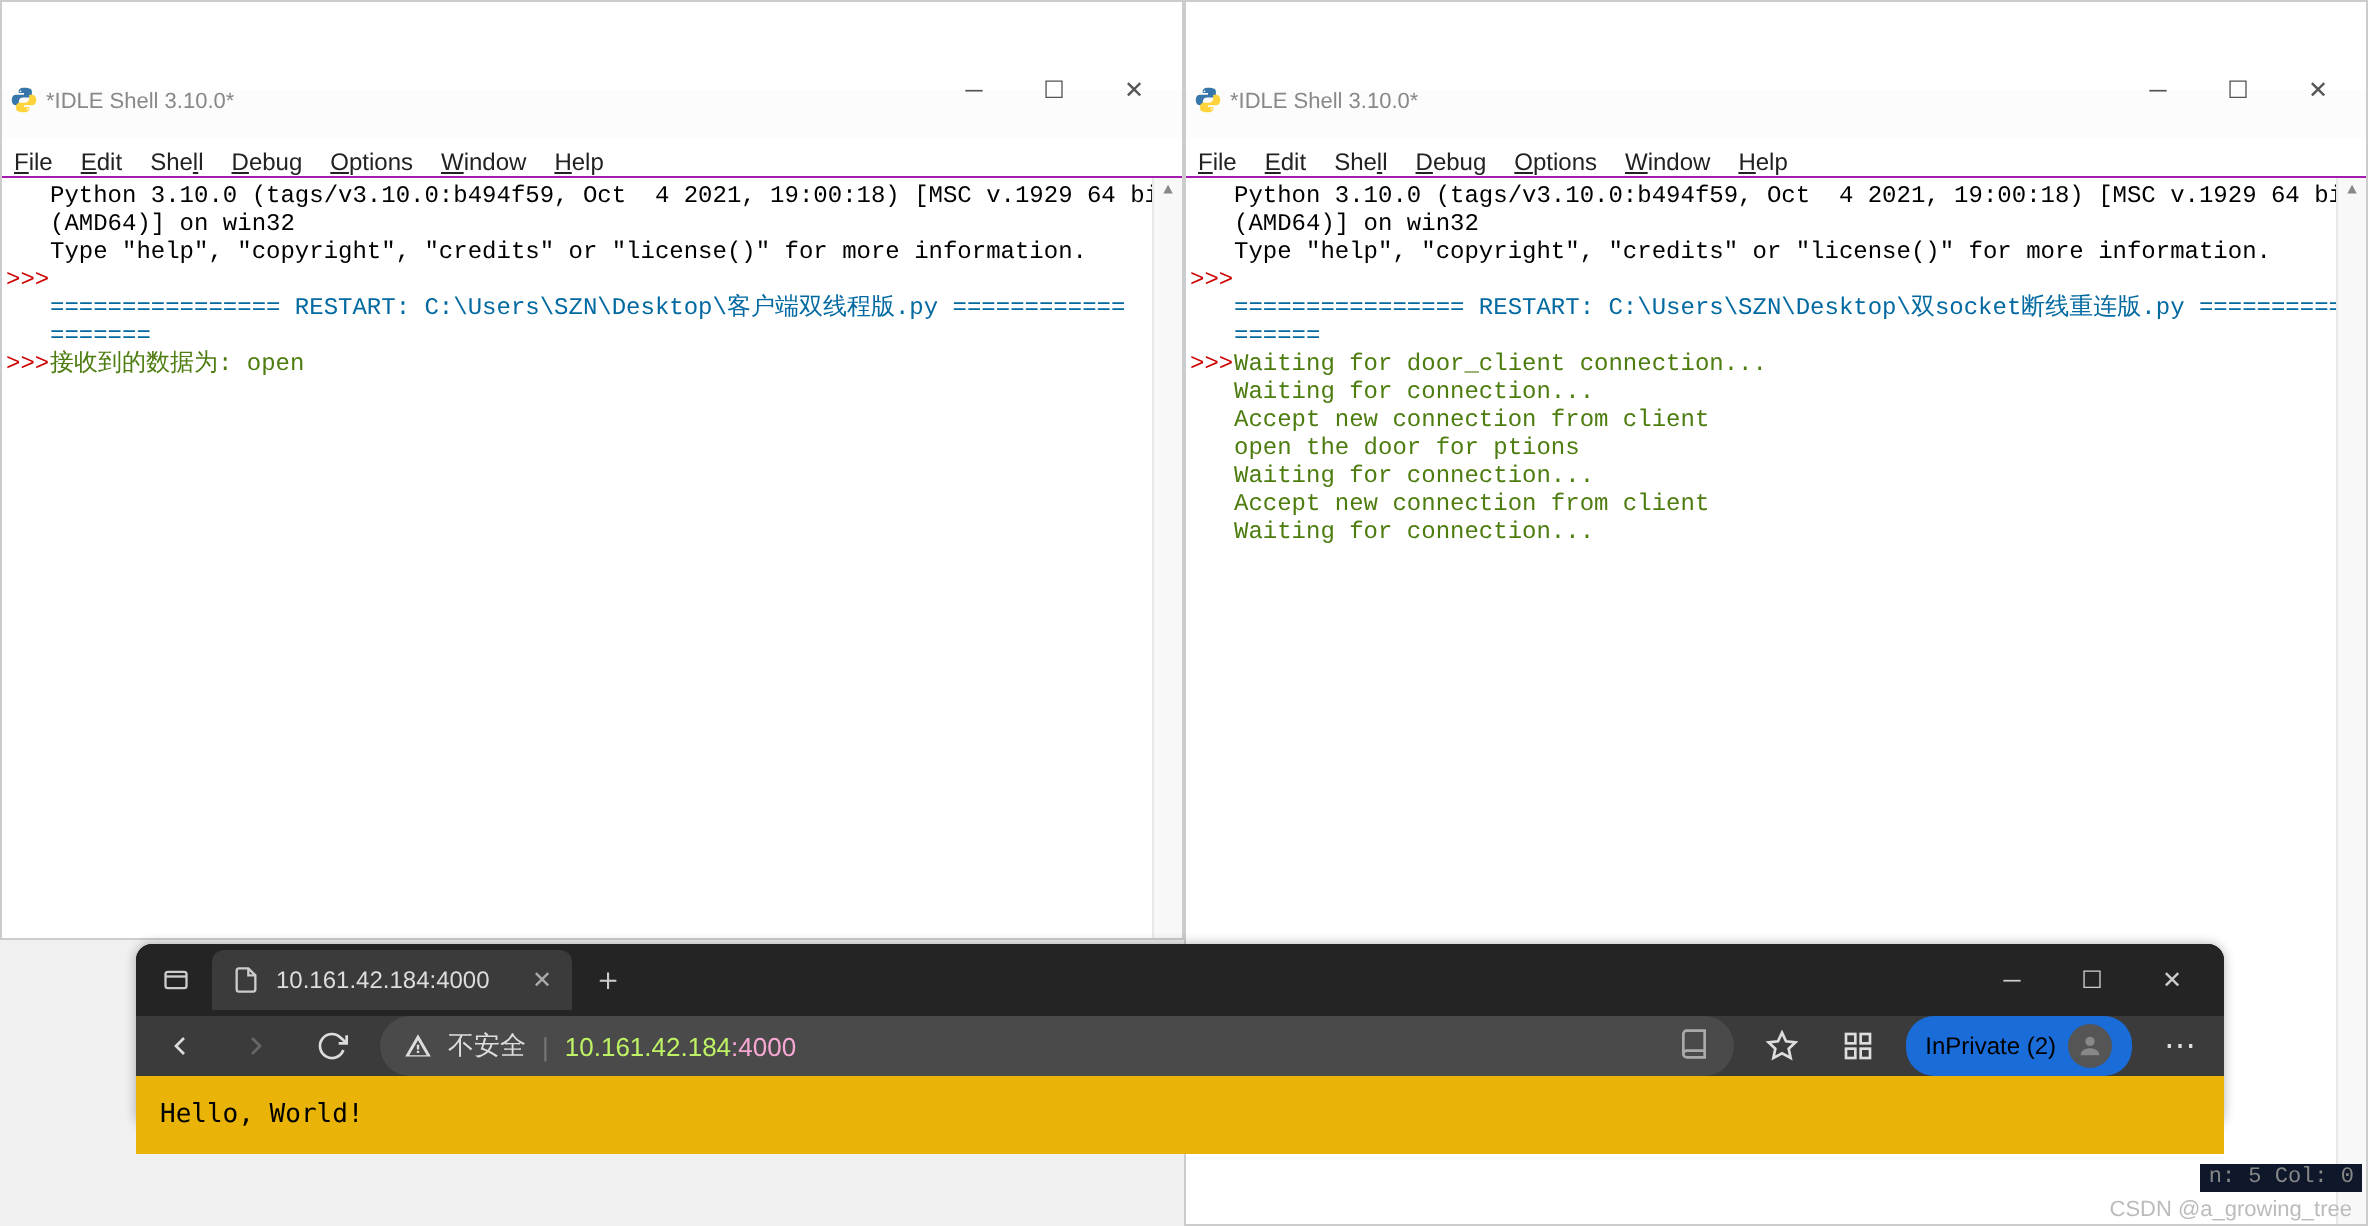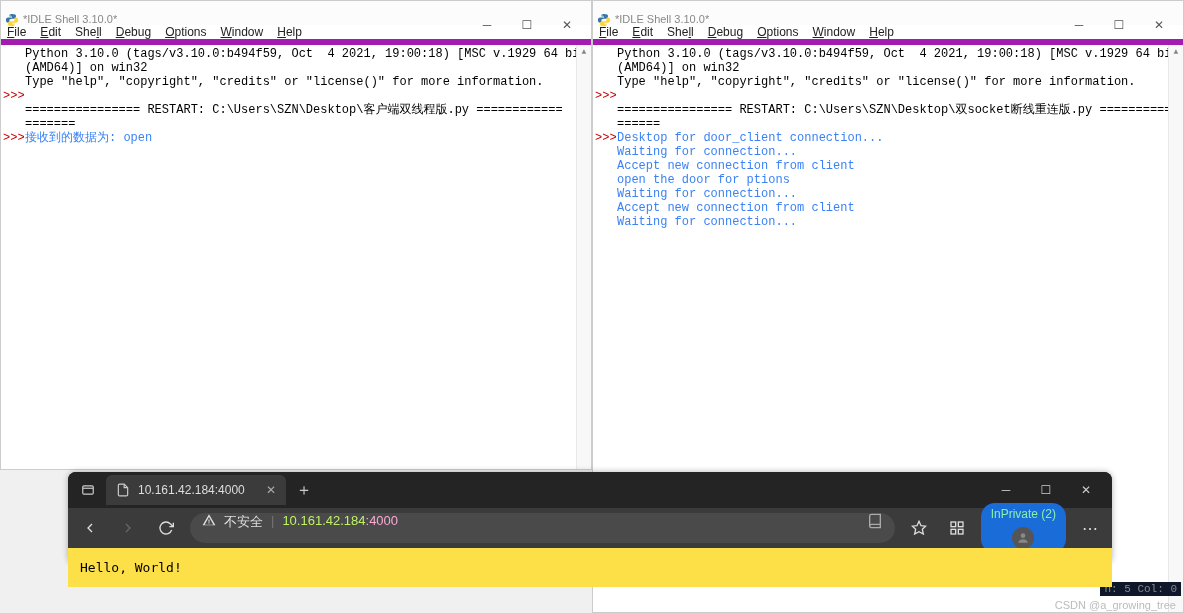--- a/index.html
+++ b/index.html
@@ -1,59 +1,59 @@
 <!DOCTYPE html>
 <html><head>
 <meta charset="utf-8">
 <style>
 * { margin: 0; padding: 0; box-sizing: border-box; }
 body { width: 1184px; height: 613px; background: #f0f0f0; font-family: "Segoe UI", Arial, sans-serif; position: relative; overflow: hidden; }
 .idle-window { position: absolute; background: #fff; border: 1px solid #ccc; display: flex; flex-direction: column; }
 .left-window { left: 0; top: 0; width: 592px; height: 470px; }
 .right-window { left: 592px; top: 0; width: 592px; height: 613px; }
-.titlebar { height: 24px; background: #fcfcfc; display: flex; align-items: flex-start; padding: 12px 4px; font-size: 11px; color: #888; }
+.titlebar { height: 24px; background: #fcfcfc; display: flex; align-items: flex-end; padding: 12px 4px; font-size: 11px; color: #888; margin-top: 44px; }
 .titlebar .app-icon { width: 14px; height: 14px; margin-right: 4px; display: flex; align-items: center; justify-content: center; }
 .titlebar .app-icon svg { width: 14px; height: 14px; }
 .titlebar .title-text { flex: 1; }
 .win-controls { display: flex; gap: 0; margin-left: auto; }
 .win-btn { width: 40px; height: 24px; display: flex; align-items: center; justify-content: center; font-size: 12px; color: #555; cursor: pointer; }
-.menubar { height: 20px; display: flex; gap: 14px; padding: 0 6px; font-size: 12px; color: #222; border-bottom: 6px solid #a21caf; align-items: flex-end; }
+.menubar { height: 20px; display: flex; gap: 14px; padding: 0 6px; font-size: 12px; color: #222; border-bottom: 1px solid #a21caf; align-items: flex-end; }
 .menubar span u { text-decoration: underline; }
 .shell-body { flex: 1; background: #fff; font-family: "Consolas","Courier New",monospace; font-size: 12px; line-height: 14px; padding: 2px 0; overflow: hidden; position: relative; }
 .shell-row { display: flex; white-space: pre; }
 .gutter { width: 24px; color: #c00; text-align: left; padding-left: 2px; flex-shrink: 0; }
 .code { flex: 1; white-space: pre-wrap; word-break: break-all; color: #000; }
-.code.blue { color: #3b82f6; }
-.code.sep { color: #000000; }
+.code.blue { color: #4d7c0f; }
+.code.sep { color: #0369a1; }
 .scrollbar-v { position: absolute; right: 0; top: 0; bottom: 0; width: 15px; background: #f8f8f8; border-left: 1px solid #e8e8e8; }
 .scroll-arrow { height: 14px; display:flex; align-items:center; justify-content:center; color:#888; font-size:8px; }
 .statusbar { position: absolute; right: 2px; bottom: 16px; font-size: 11px; color: #888; background: #0f172a; padding: 0 4px; }
 
 .browser { position: absolute; left: 68px; top: 472px; width: 1044px; height: 92px; background: #2b2b2b; border-radius: 8px; display: flex; flex-direction: column; box-shadow: 0 0 6px rgba(0,0,0,0.3); }
 .tab-strip { height: 36px; background: #242424; display: flex; align-items: center; padding: 0 6px; border-radius: 8px 8px 0 0; gap: 4px; }
 .stub-btn { width: 28px; height: 28px; display:flex; align-items:center; justify-content:center; color:#ccc; border-radius:4px; cursor:pointer; }
 .tab { height: 30px; background: #3b3b3b; border-radius: 6px 6px 0 0; display: flex; align-items: center; padding: 0 10px; gap: 8px; color: #ddd; font-size: 12px; min-width: 180px; }
 .tab .page-icon { width: 14px; height: 14px; color: #ccc; }
 .tab .close { color: #aaa; margin-left: auto; cursor:pointer; }
 .newtab { width: 28px; height: 28px; display:flex; align-items:center; justify-content:center; color:#ccc; cursor:pointer; }
 .br-win-controls { display:flex; margin-left:auto; gap:0; }
 .br-win-btn { width:40px; height:36px; display:flex; align-items:center; justify-content:center; color:#ccc; font-size:12px; cursor:pointer; }
 .toolbar { height: 40px; background: #3b3b3b; display:flex; align-items:center; padding: 0 8px; gap: 10px; }
 .nav-btn { width: 28px; height: 28px; display:flex; align-items:center; justify-content:center; color:#888; cursor:pointer; }
 .nav-btn.enabled { color:#ddd; }
-.addr-bar { flex:1; height: 30px; background: #4a4a4a; border-radius: 15px; display:flex; align-items:flex-start; padding: 0 12px; gap: 8px; color: #ddd; font-size: 13px; }
+.addr-bar { flex:1; height: 30px; background: #4a4a4a; border-radius: 15px; display:flex; align-items:center; padding: 0 12px; gap: 8px; color: #ddd; font-size: 13px; }
 .addr-bar .warn-icon { color:#ddd; display:flex; align-items:center; }
 .addr-bar .insecure { color:#ddd; }
 .addr-bar .divider { color:#777; }
 .addr-url .host { color:#bef264; }
 .addr-url .port { color:#f9a8d4; }
 .addr-right { margin-left:auto; display:flex; gap:10px; align-items:center; color:#aaa; }
-.inprivate-pill { background:#1a6dd8; color:#86efac; border-radius: 14px; padding: 4px 10px; display:flex; align-items:center; gap:6px; font-size:12px;flex-direction:column; }
+.inprivate-pill { background:#1a6dd8; color:#000000; border-radius: 14px; padding: 4px 10px; display:flex; align-items:center; gap:6px; font-size:12px; }
 .avatar { width:22px; height:22px; border-radius:50%; background:#555; display:flex; align-items:center; justify-content:center; }
-.page-content { flex:1; background:#fde047; color:#000; font-family:"Consolas",monospace; font-size:13px; padding:12px; position:relative; }
+.page-content { flex:1; background:#eab308; color:#000; font-family:"Consolas",monospace; font-size:13px; padding:12px; position:relative; }
 .watermark { position:absolute; right: 8px; bottom: 2px; font-size:11px; color:#bbb; font-family:Arial,sans-serif; }
 </style>
 </head>
 <body>
 
 <div class="idle-window left-window">
   <div class="titlebar">
     <span class="app-icon">
       <svg viewBox="0 0 16 16">
           <path fill="#3776ab" d="M8 1c-3 0-3 1.5-3 2v1h3v1H3.5C2 5 1 6 1 8s1 3 2.5 3H5v-2c0-1.5 1-2.5 2.5-2.5h3c1 0 2-.8 2-2V3c0-1-1-2-4.5-2zM6 2.5a.5.5 0 110 1 .5.5 0 010-1z"></path>
@@ -112,21 +112,21 @@
     <span><u>O</u>ptions</span>
     <span><u>W</u>indow</span>
     <span><u>H</u>elp</span>
   </div>
   <div class="shell-body">
     <div class="shell-row"><div class="gutter"></div><div class="code">Python 3.10.0 (tags/v3.10.0:b494f59, Oct  4 2021, 19:00:18) [MSC v.1929 64 bit (AMD64)] on win32</div></div>
     <div class="shell-row"><div class="gutter"></div><div class="code">Type "help", "copyright", "credits" or "license()" for more information.</div></div>
     <div class="shell-row"><div class="gutter">&gt;&gt;&gt;</div><div class="code"></div></div>
     <div class="shell-row"><div class="gutter"></div><div class="code sep">================ RESTART: C:\Users\SZN\Desktop\双socket断线重连版.py ==========</div></div>
     <div class="shell-row"><div class="gutter"></div><div class="code sep">======</div></div>
-    <div class="shell-row"><div class="gutter">&gt;&gt;&gt;</div><div class="code blue">Desktop for door_client connection...</div></div>
+    <div class="shell-row"><div class="gutter">&gt;&gt;&gt;</div><div class="code blue">Waiting for door_client connection...</div></div>
     <div class="shell-row"><div class="gutter"></div><div class="code blue">Waiting for connection...</div></div>
     <div class="shell-row"><div class="gutter"></div><div class="code blue">Accept new connection from client</div></div>
     <div class="shell-row"><div class="gutter"></div><div class="code blue">open the door for ptions</div></div>
     <div class="shell-row"><div class="gutter"></div><div class="code blue">Waiting for connection...</div></div>
     <div class="shell-row"><div class="gutter"></div><div class="code blue">Accept new connection from client</div></div>
     <div class="shell-row"><div class="gutter"></div><div class="code blue">Waiting for connection...</div></div>
     <div class="scrollbar-v">
       <div class="scroll-arrow">▲</div>
     </div>
     <div class="statusbar">n: 5  Col: 0</div>

